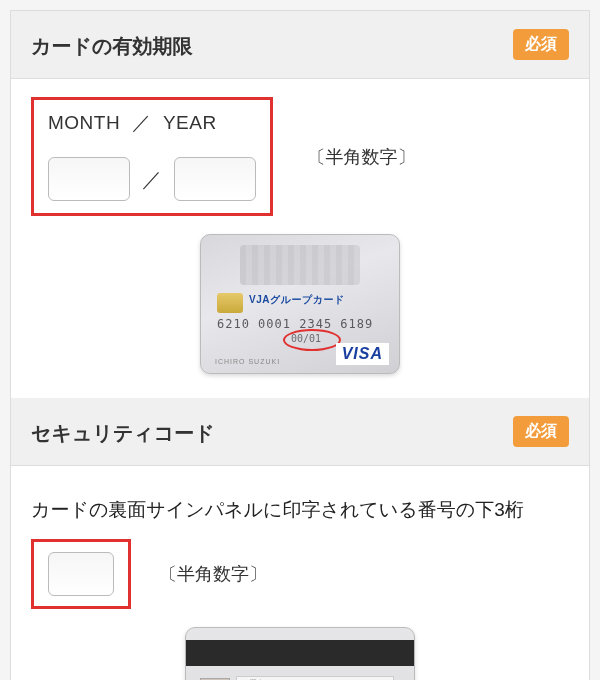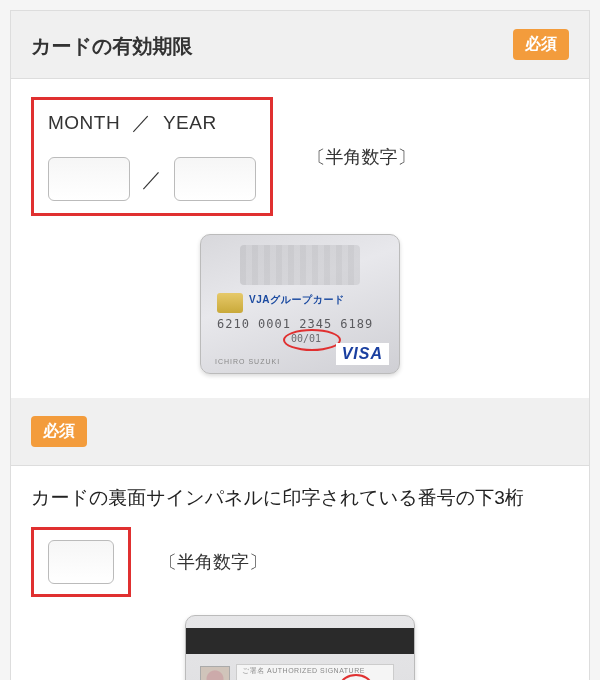--- a/index.html
+++ b/index.html
@@ -236,20 +236,21 @@
       margin:0 auto 2px auto;
       background:
         linear-gradient(#333,#333) center/4px 16px no-repeat,
         linear-gradient(#333,#333) center/16px 4px no-repeat;
     }
     .desc {
       font-size: 19px;
       color: #222;
       line-height: 1.5;
       margin-bottom: 14px;
+      margin-top: 12px;
     }
     .sec-row {
       display:flex;
       align-items:center;
       gap: 28px;
     }
     .sec-highlight {
       border: 3px solid #e03030;
       padding: 10px 14px;
     }
@@ -295,20 +296,21 @@
         <div class="number">6210 0001 2345 6189</div>
         <div class="expiry-zone">00/01</div>
         <div class="expiry-circle"></div>
         <div class="holder">ICHIRO  SUZUKI</div>
         <div class="visa">VISA</div>
       </div>
     </div>
   </div>
 
   <div class="section-header">
+    <div class="section-title">セキュリティコード</div>
     <div class="required-badge">必須</div>
   </div>
   <div class="section-body">
     <div class="desc">カードの裏面サインパネルに印字されている番号の下3桁</div>
     <div class="sec-row">
       <span class="sec-highlight">
         <input class="sec-input" type="text" style="">
       </span>
       <span class="hint">〔半角数字〕</span>
     </div>

